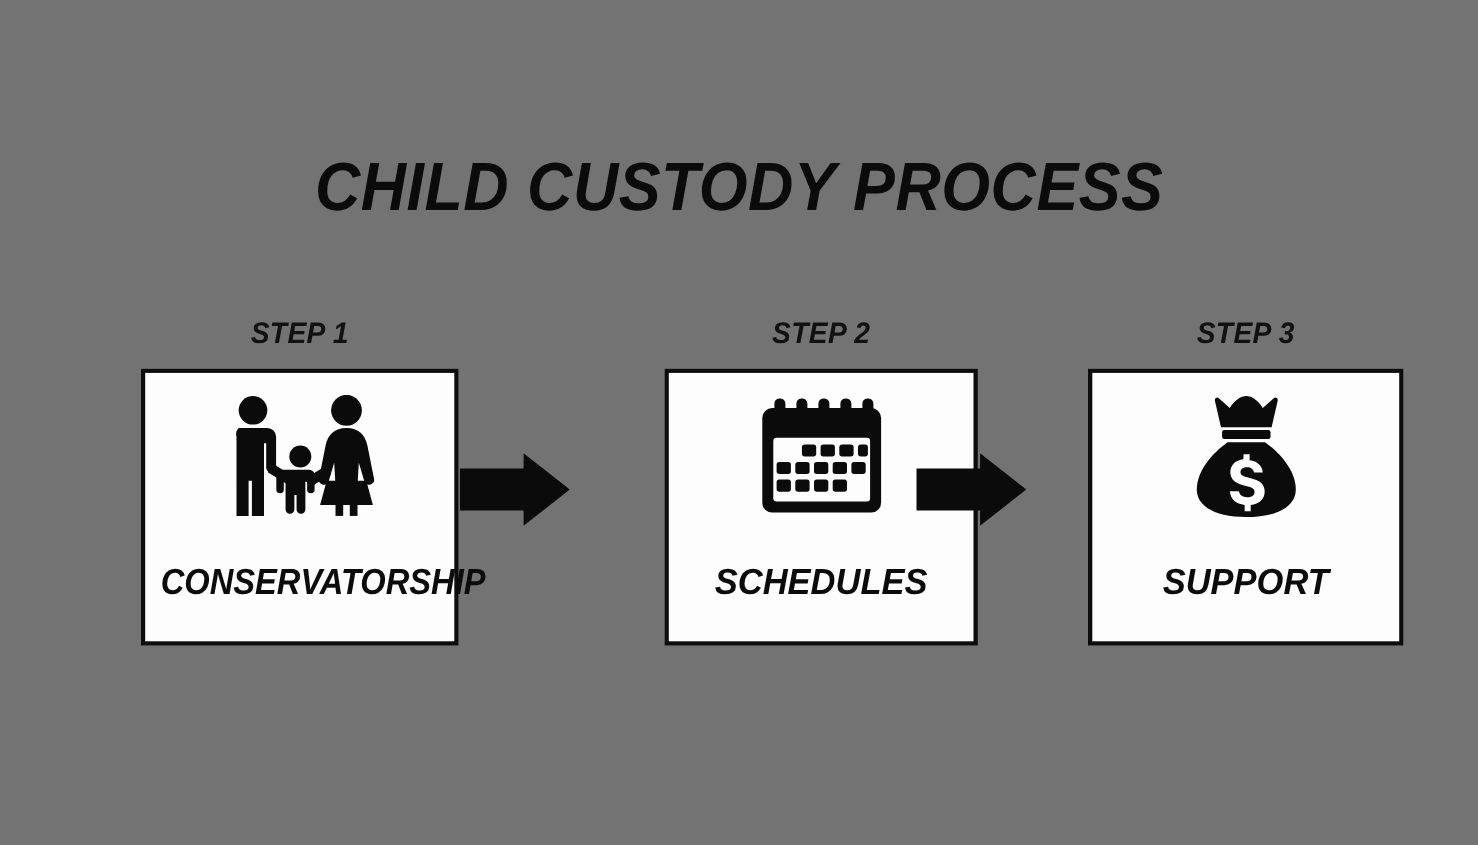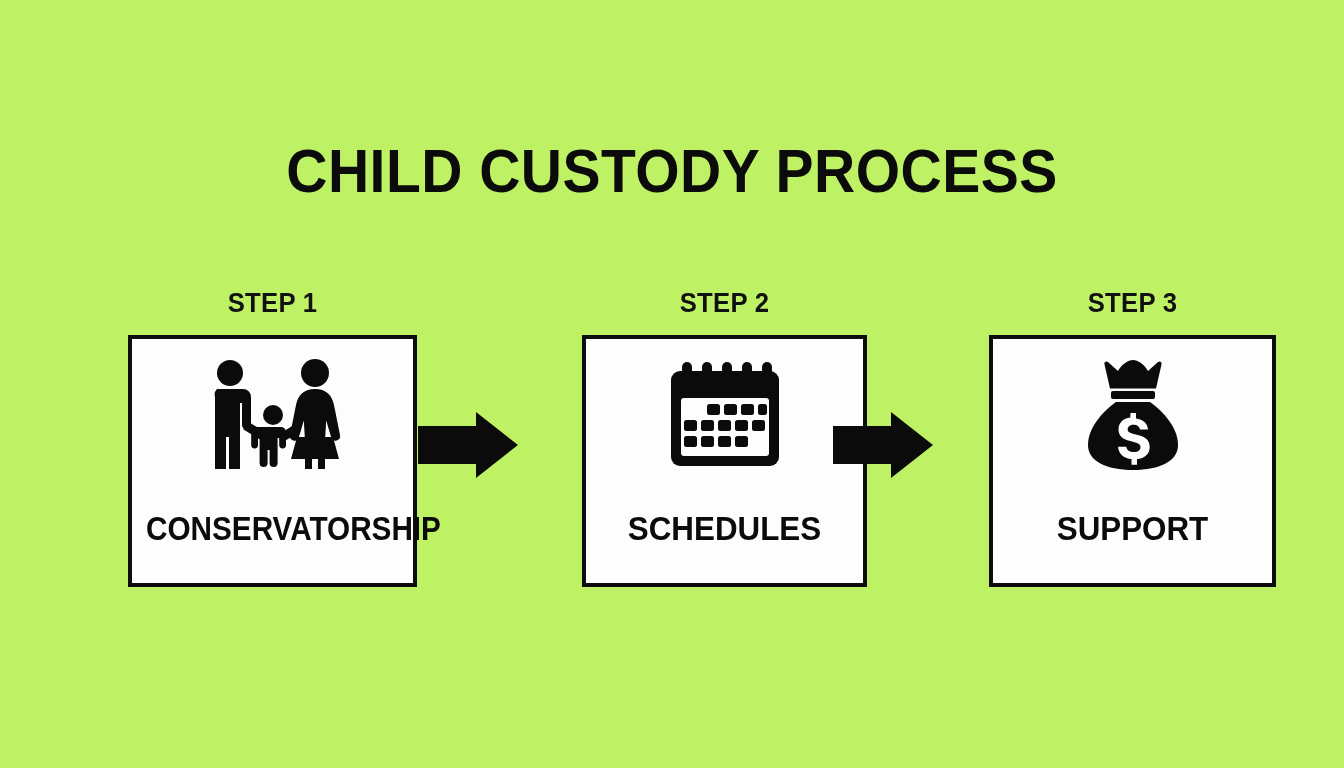--- a/index.html
+++ b/index.html
@@ -10,21 +10,22 @@
     width: 1344px;
     height: 768px;
     background: #fcfcfc;
     font-family: "Liberation Sans", sans-serif;
     overflow: hidden;
   }
   .canvas {
     position: relative;
     width: 1344px;
     height: 768px;
-    background: #bef264;
+    background: #737373;
+    font-style: italic;
   }
 
   
   .title {
     position: absolute;
     left: 0;
     top: 140px;
     width: 1344px;
     text-align: center;
     font-family: "Liberation Sans Narrow", "Liberation Sans", sans-serif;
@@ -38,21 +39,21 @@
     white-space: nowrap;
   }
 
   
   .step {
     position: absolute;
     top: 290px;
     width: 289px;
   }
   .step-1 { left: 128px; }
-  .step-2 { left: 538px; width: 285px; padding-left: 44px; }
+  .step-2 { left: 560px; width: 285px; padding-left: 44px; }
   .step-3 { left: 943px; width: 287px; padding-left: 46px; }
 
   .step-label {
     text-align: center;
     font-family: "Liberation Sans Narrow", "Liberation Sans", sans-serif;
     font-size: 27px;
     font-weight: bold;
     letter-spacing: 0.3px;
     color: #111;
     line-height: 1;

